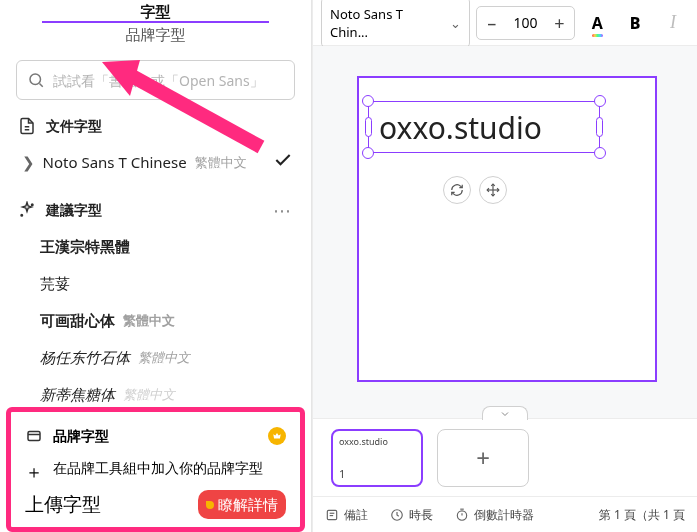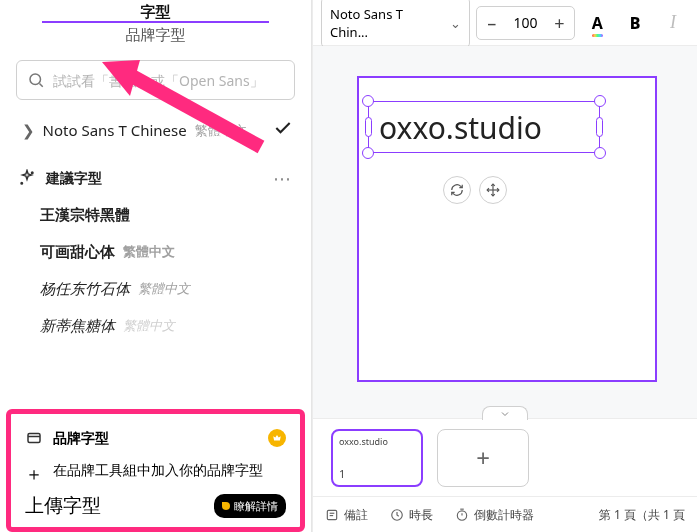--- a/index.html
+++ b/index.html
@@ -22,21 +22,21 @@
   .row .sub { color: #a0a0a0; margin-left: 8px; font-size: 13px; }
   .row .chev { margin-right: 8px; color: #666; }
   .row .check { margin-left: auto; }
   .font-list .row { padding-left: 40px; }
   .fw-bold { font-weight: 700; }
   .promo-box { position: absolute; left: 6px; right: 6px; bottom: 0; border: 5px solid #ff2a7f; border-radius: 6px; padding: 8px 10px 6px; background: #fff; }
   .promo-row { display: flex; align-items: center; padding: 6px 4px; font-size: 14px; }
   .promo-row .icon { width: 18px; height: 18px; margin-right: 10px; display: inline-block; }
   .promo-row .crown { margin-left: auto; width: 18px; height: 18px; border-radius: 50%; background: #f7b500; display: flex; align-items: center; justify-content: center; }
   .promo-bottom { display: flex; justify-content: space-between; align-items: center; padding: 6px 4px 2px; }
-  .promo-pill { background: #000000; color: #fff; font-size: 11px; padding: 4px 8px; border-radius: 10px; display: flex; align-items: center; gap: 4px; }
+  .promo-pill { background: #ef4444; color: #fff; font-size: 15px; padding: 4px 8px; border-radius: 10px; display: flex; align-items: center; gap: 4px; }
   .promo-pill::before { content: ""; width: 8px; height: 8px; border-radius: 0 50% 50% 50%; background: #f7b500; display: inline-block; }
 
   .canvas-side { flex: 1; display: flex; flex-direction: column; border-left: 1px solid #ececec; }
   .toolbar { height: 46px; display: flex; align-items: center; padding: 0 8px; gap: 6px; border-bottom: 1px solid #ececec; }
   .font-dd { height: 51px; border: 1px solid #d0d0d0; border-radius: 5px; display: flex; align-items: center; padding: 0 8px; font-size: 13px; gap: 6px; min-width: 148px; cursor: pointer; }
   .font-dd .dd { margin-left: auto; color: #666; }
   .size-grp { display: flex; align-items: center; border: 1px solid #d0d0d0; border-radius: 5px; height: 34px; overflow: hidden; }
   .size-btn { width: 30px; height: 100%; display: flex; align-items: center; justify-content: center; cursor: pointer; font-size: 18px; color: #444; }
   .size-val { width: 38px; text-align: center; font-size: 14px; }
   .tbtn { width: 32px; height: 32px; display: flex; align-items: center; justify-content: center; cursor: pointer; border-radius: 4px; }
@@ -80,20 +80,31 @@
   <div class="search-wrap">
     <div class="search">
       <svg class="sicon" viewBox="0 0 24 24" fill="none" stroke="currentColor" stroke-width="2">
           <circle cx="11" cy="11" r="7"></circle>
           <line x1="21" y1="21" x2="16.65" y2="16.65"></line>
         </svg>
       <input placeholder="試試看「書法」或「Open Sans」" style="">
     </div>
   </div>
 
+  <div class="hdr">
+    <span class="icon">
+      <svg viewBox="0 0 24 24" width="18" height="18" fill="none" stroke="currentColor" stroke-width="2">
+          <path d="M14 2H6a2 2 0 0 0-2 2v16a2 2 0 0 0 2 2h12a2 2 0 0 0 2-2V8z"></path>
+          <polyline points="14 2 14 8 20 8"></polyline>
+          <line x1="9" y1="13" x2="15" y2="13"></line>
+          <line x1="9" y1="17" x2="15" y2="17"></line>
+        </svg>
+    </span>
+    <span class="label">文件字型</span>
+  </div>
   <div class="row">
     <span class="chev">❯</span>
     <span>Noto Sans T Chinese</span>
     <span class="sub">繁體中文</span>
     <span class="check">
       <svg viewBox="0 0 24 24" width="20" height="20" fill="none" stroke="#222" stroke-width="2.5">
           <polyline points="20 6 9 17 4 12"></polyline>
         </svg>
     </span>
   </div>
@@ -108,20 +119,23 @@
           <circle cx="5" cy="19" r="1"></circle>
         </svg>
     </span>
     <span class="label">建議字型</span>
     <span class="kebab">⋯</span>
   </div>
 
   <div class="font-list">
     <div class="row fw-bold">
       <span>王漢宗特黑體</span>
+    </div>
+    <div class="row">
+      <span>芫荽</span>
     </div>
     <div class="row fw-bold">
       <span>可画甜心体</span>
       <span class="sub">繁體中文</span>
     </div>
     <div class="row" style="font-style:italic">
       <span>杨任东竹石体</span>
       <span class="sub">繁體中文</span>
     </div>
     <div class="row" style="font-style:italic">

